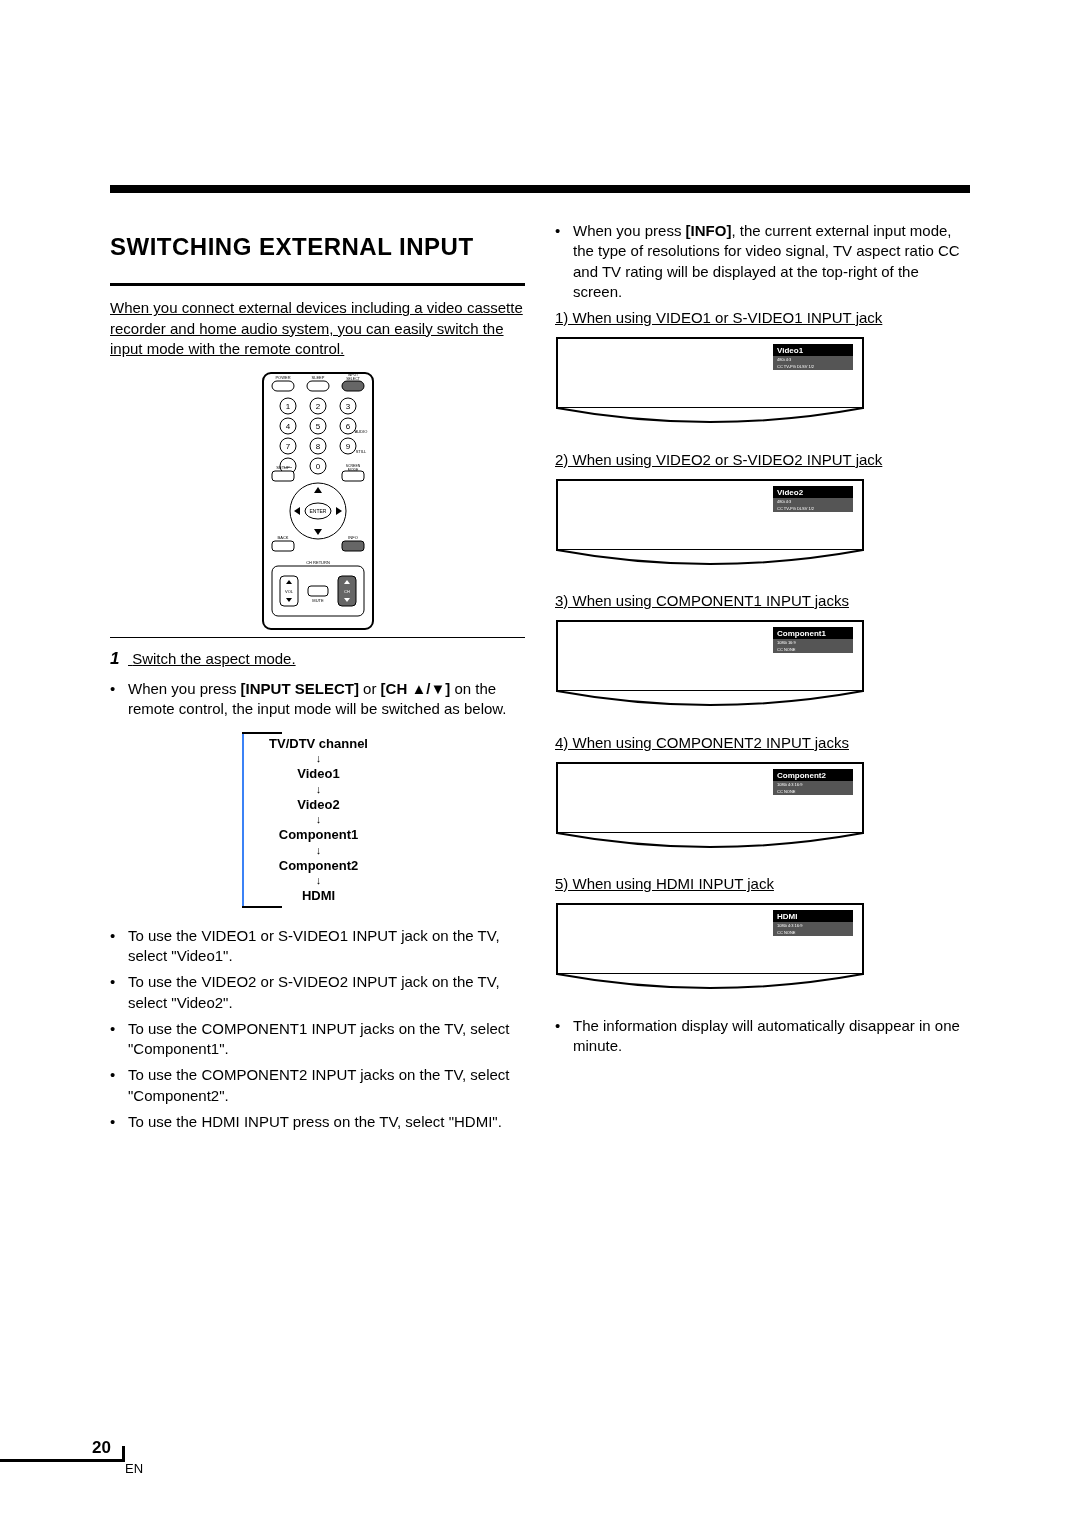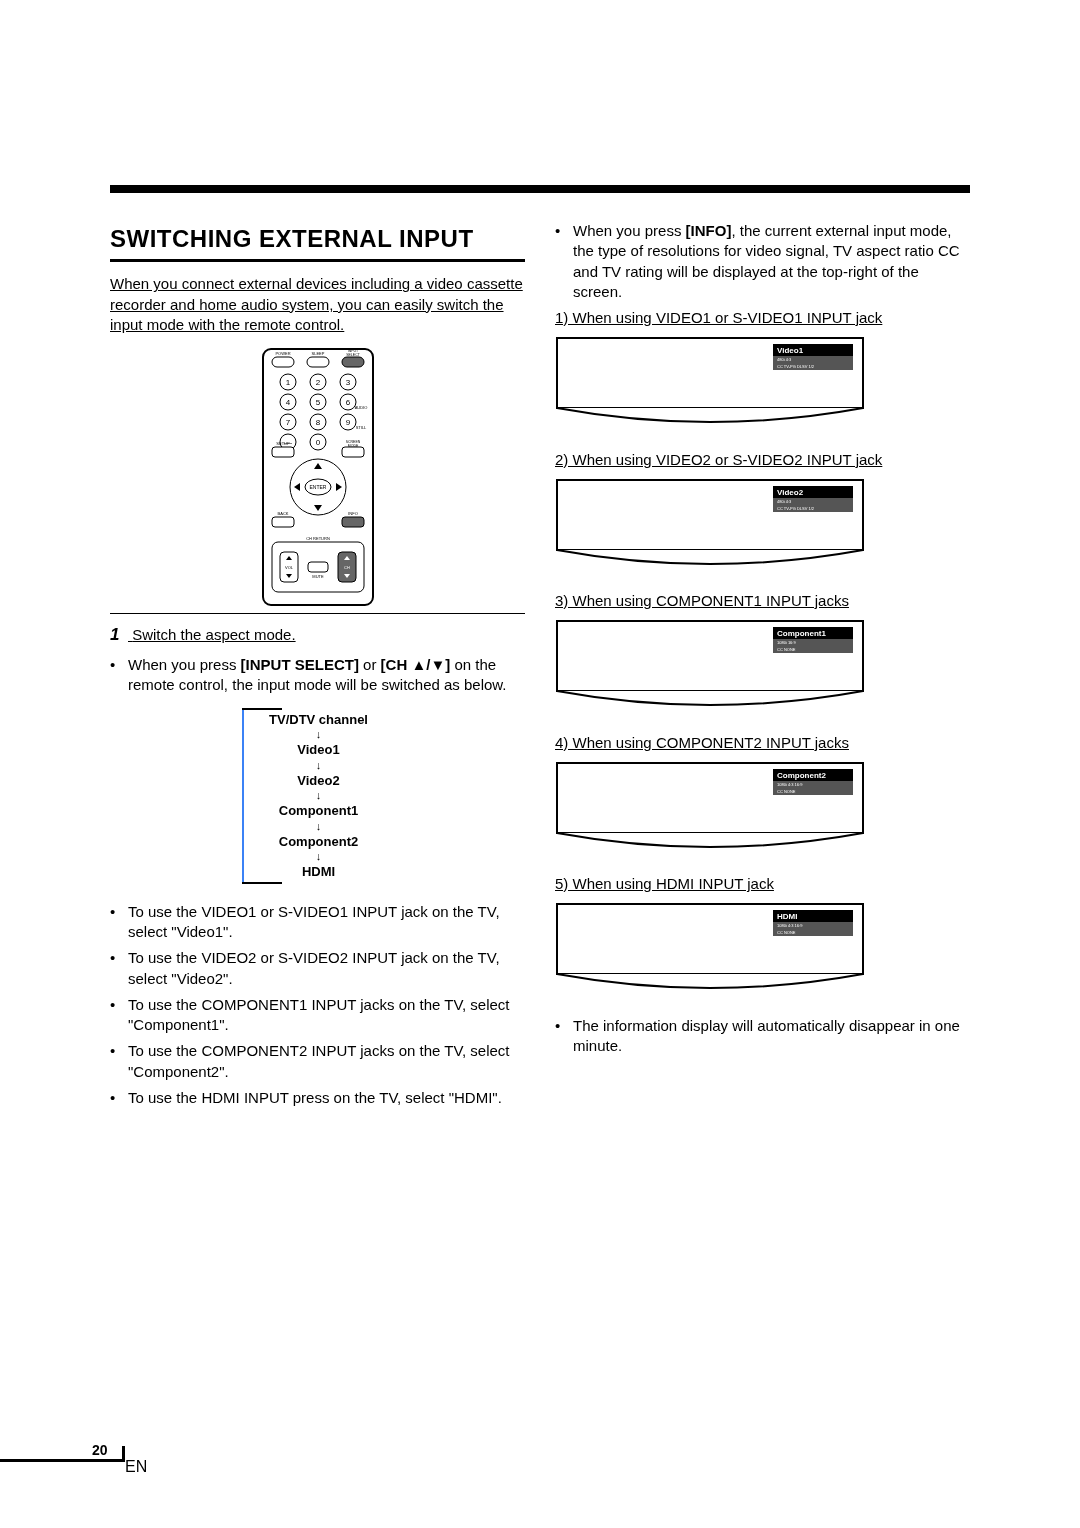--- a/index.html
+++ b/index.html
@@ -33,22 +33,22 @@
   .col {
     width: 420px;
     font-size: 15px;
     line-height: 1.35;
   }
   .section-title {
     font-weight: 900;
     font-size: 24px;
     letter-spacing: 0.5px;
     border-bottom: 3px solid #000;
-    padding-bottom: 4px;
-    margin: 8px 0 12px 0;
+    padding-bottom: 20px;
+    margin: 16px 0 12px 0;
   }
   p { margin: 0 0 8px 0; text-decoration: underline; }
   .remote-wrapper {
     display: flex;
     justify-content: center;
     margin: 12px 0 6px 0;
   }
   .remote-svg { width: 120px; height: 260px; }
   .divider-thin {
     border-top: 1px solid #000;
@@ -111,28 +111,28 @@
   }
   .screen-svg {
     width: 310px;
     height: 90px;
   }
 
   .page-num {
     position: absolute;
     bottom: 70px;
     left: 92px;
-    font-size: 14px;
+    font-size: 17px;
     font-weight: 700;
   }
   .page-lang {
     position: absolute;
     bottom: 52px;
     left: 125px;
-    font-size: 16px;
+    font-size: 13px;
   }
   .pgnum-deco {
     position:absolute;
     bottom: 66px;
     left: 0;
     width: 122px;
     height: 24px;
     border-bottom: 3px solid #000;
   }
   .pgnum-deco::after {

